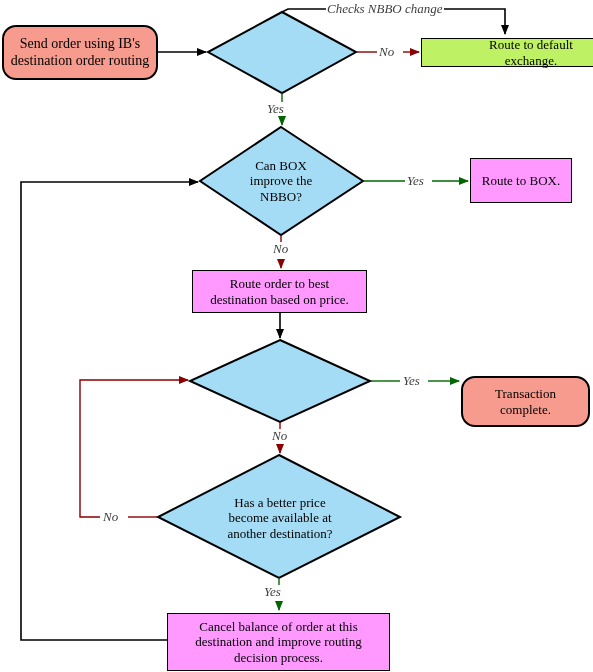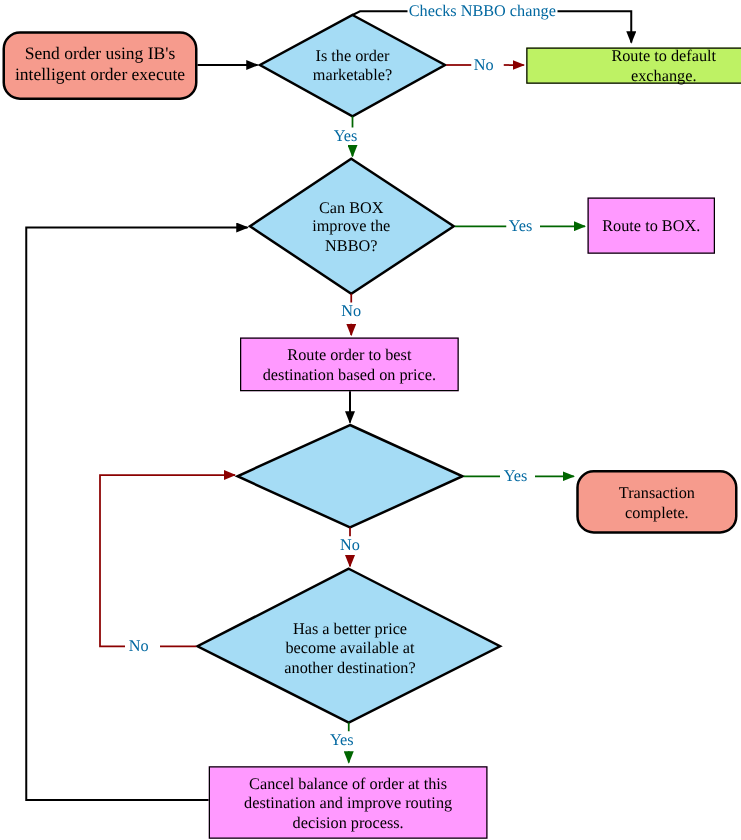--- a/index.html
+++ b/index.html
@@ -51,25 +51,26 @@
     align-items: center;
     justify-content: center;
     text-align: center;
     pointer-events: none;
     line-height: 1.18;
     color: #000000;
     white-space: pre-line;
   }
   .edge-label {
     position: absolute;
-    color: #0369a1;
+    color: #404040;
     background: #ffffff;
     line-height: 1;
     padding: 0 1px;
     white-space: nowrap;
+    font-style: italic;
   }
 </style>
 </head>
 <body>
 
 <div id="canvas">
 
   <svg class="layer" viewBox="0 0 593 672">
     <defs>
       <marker id="arrow-black" markerWidth="10" markerHeight="8" refX="9" refY="4" orient="auto" markerUnits="userSpaceOnUse">
@@ -116,27 +117,23 @@
 
     <path d="M157,517 L128,517" fill="none" stroke="#8b0000" stroke-width="1.4"></path>
     <path d="M100,517 L80,517 L80,380 L188,380" fill="none" stroke="#8b0000" stroke-width="1.4" marker-end="url(#arrow-red)"></path>
 
     <line x1="279" y1="578" x2="279" y2="586" stroke="#006600" stroke-width="1.4"></line>
     <line x1="279" y1="601" x2="279" y2="610" stroke="#006600" stroke-width="1.4" marker-end="url(#arrow-green)"></line>
   </svg>
 
   <div class="node terminator" style="left:2px; top:25px; width:156px; height:55px; background:#f69b8d; font-size:14px;">
     <span class="txt">Send order using IB's
-intelligent order execute</span>
-  </div>
-
-  <div class="decision-label" style="left:218px; top:30px; width:128px; height:44px; font-size:13px;">
-    <span>Is the order
-marketable?</span>
-  </div>
+destination order routing</span>
+  </div>
+
 
   <div class="node process" style="left:421px; top:38px; width:176px; height:29px; background:#bef264; font-size:13px;padding-left:44px;">
     <span class="txt">Route to default exchange.</span>
   </div>
 
   <div class="decision-label" style="left:226px; top:156px; width:110px; height:50px; font-size:13px;font-family:Liberation Serif, serif;">
     <span>Can BOX
 improve the
 NBBO?</span>
   </div>

